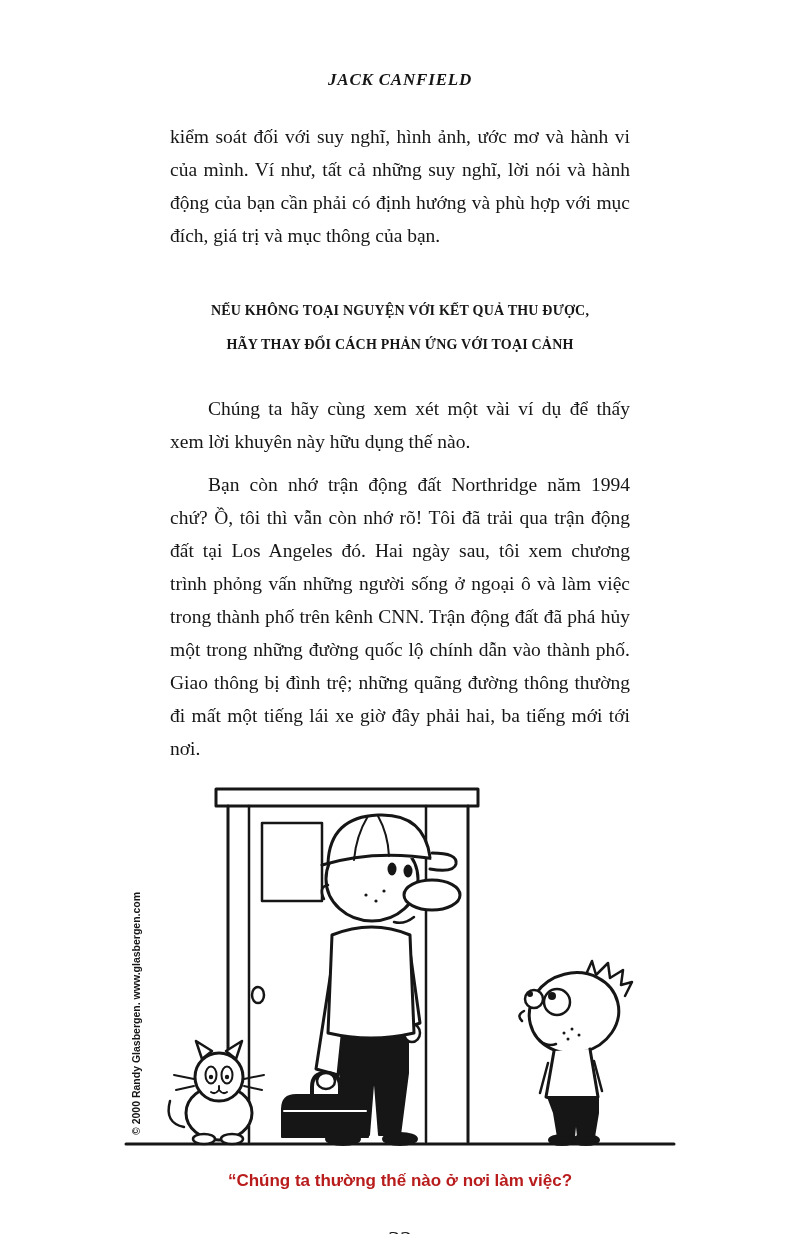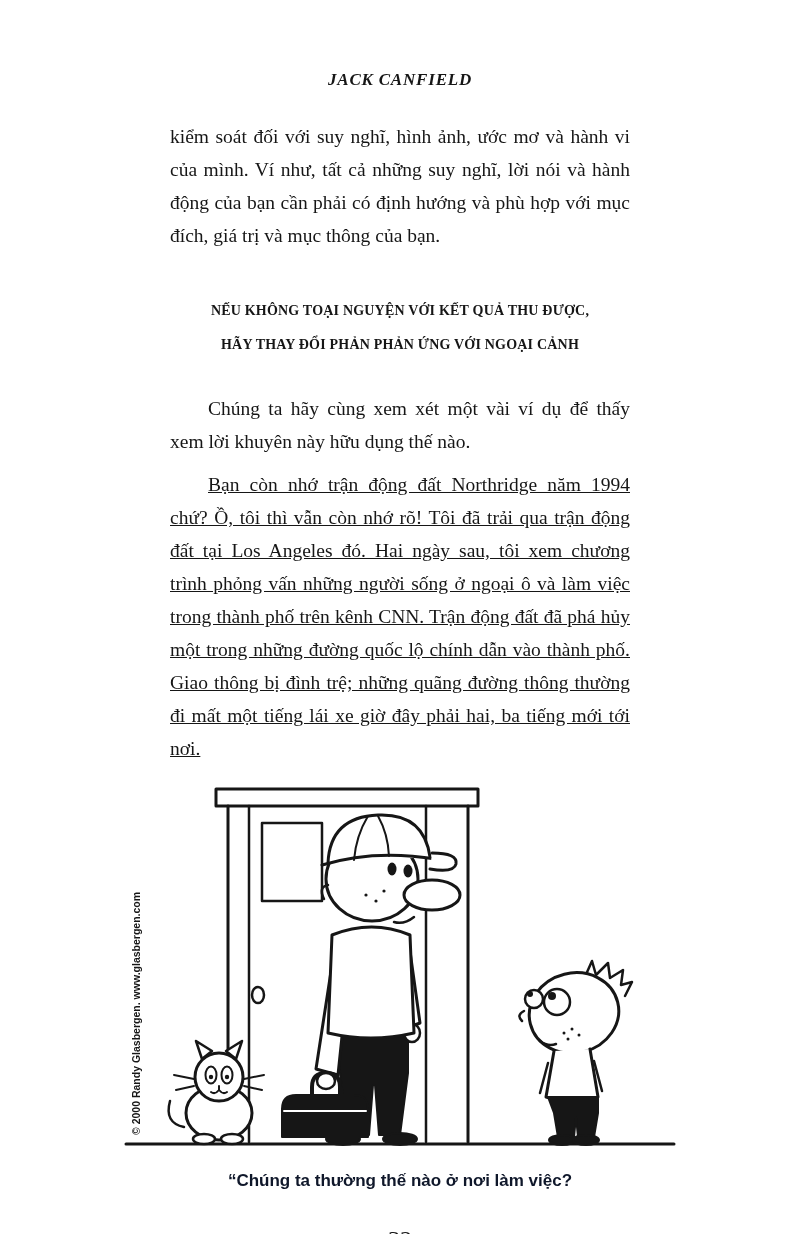--- a/index.html
+++ b/index.html
@@ -15,44 +15,44 @@
   }
   .body-text {
     margin:0 104px; font-size:19.5px; line-height:33px; text-align:justify;
   }
   .p1 { margin-top:30px; }
   .section-heading {
     margin:42px 96px 0; text-align:center; font-weight:bold;
     font-size:14px; line-height:34px; letter-spacing:0.2px;
   }
   .p2 { margin-top:30px; text-indent:38px; }
-  .p3 { margin-top:10px; text-indent:38px;text-decoration:underline; }
+  .p3 { margin-top:10px; text-indent:38px; }
   .cartoon-wrap { margin-top:18px; }
   .cartoon-svg { display:block; margin:0 auto; }
   .caption {
     margin-top:12px; text-align:center;
     font-family:"Liberation Sans", sans-serif; font-weight:bold;
-    font-size:17px; line-height:27px; color:#0f172a;
+    font-size:17px; line-height:27px; color:#b91c1c;
   }
   .page-number {
     margin-top:32px; text-align:center; font-size:24px;
   }
 </style>
 </head>
 <body>
 
 <div class="page">
 
   <div class="running-header">JACK CANFIELD</div>
 
   <p class="body-text p1">kiểm soát đối với suy nghĩ, hình ảnh, ước mơ và hành vi của mình. Ví như, tất cả những suy nghĩ, lời nói và hành động của bạn cần phải có định hướng và phù hợp với mục đích, giá trị và mục thông của bạn.</p>
 
   <div class="section-heading">
     <div>NẾU KHÔNG TOẠI NGUYỆN VỚI KẾT QUẢ THU ĐƯỢC,</div>
-    <div>HÃY THAY ĐỔI PHẢN PHẢN ỨNG VỚI NGOẠI CẢNH</div>
+    <div>HÃY THAY ĐỔI CÁCH PHẢN ỨNG VỚI TOẠI CẢNH</div>
   </div>
 
   <p class="body-text p2">Chúng ta hãy cùng xem xét một vài ví dụ để thấy xem lời khuyên này hữu dụng thế nào.</p>
 
   <p class="body-text p3">Bạn còn nhớ trận động đất Northridge năm 1994 chứ? Ồ, tôi thì vẫn còn nhớ rõ! Tôi đã trải qua trận động đất tại Los Angeles đó. Hai ngày sau, tôi xem chương trình phỏng vấn những người sống ở ngoại ô và làm việc trong thành phố trên kênh CNN. Trận động đất đã phá hủy một trong những đường quốc lộ chính dẫn vào thành phố. Giao thông bị đình trệ; những quãng đường thông thường đi mất một tiếng lái xe giờ đây phải hai, ba tiếng mới tới nơi.</p>
 
   <div class="cartoon-wrap">
     <svg class="cartoon-svg" width="568" height="372" viewBox="0 0 568 372" xmlns="http://www.w3.org/2000/svg">
 
       <text transform="translate(24,352) rotate(-90)" font-family="Liberation Sans, sans-serif" font-size="10.5" font-weight="bold" fill="#161616">© 2000 Randy Glasbergen.  www.glasbergen.com</text>

